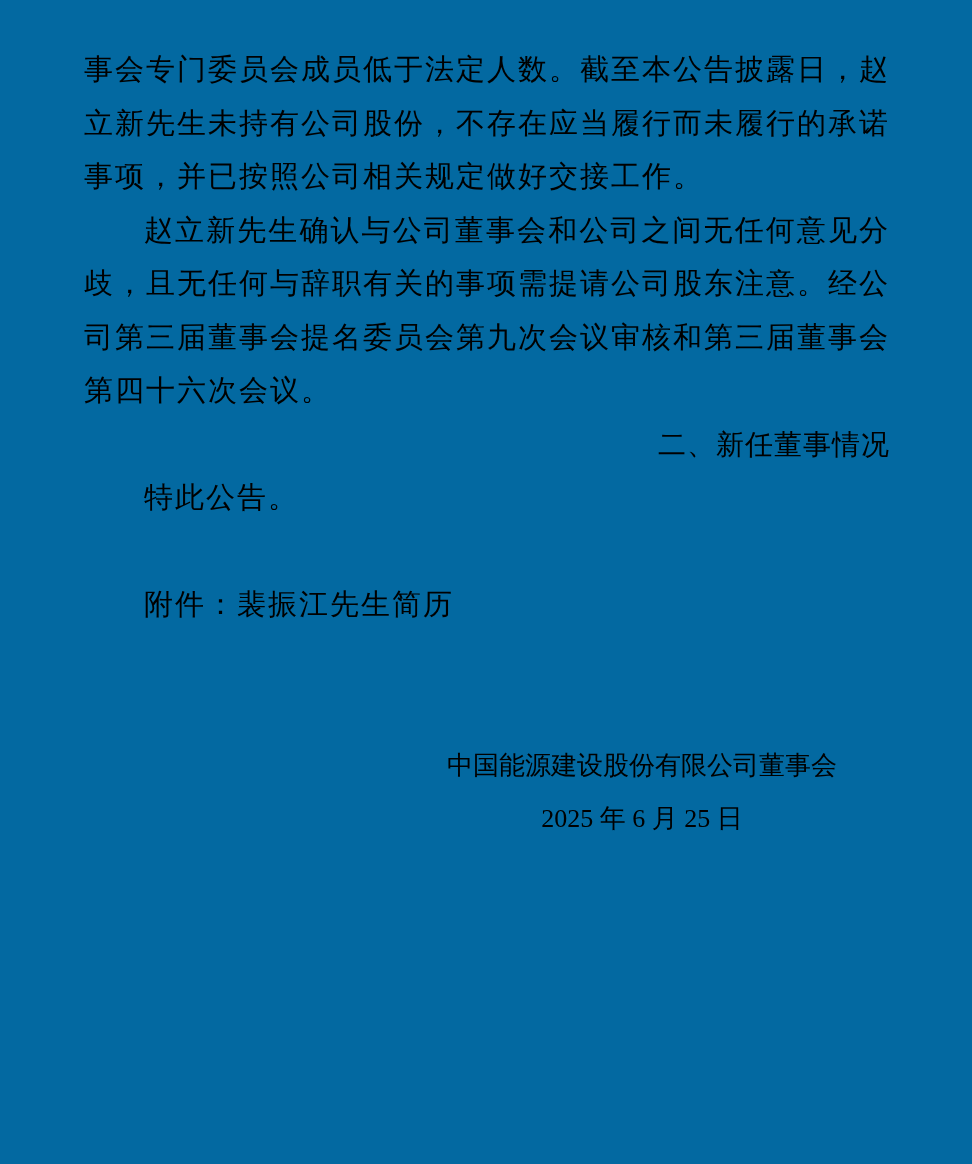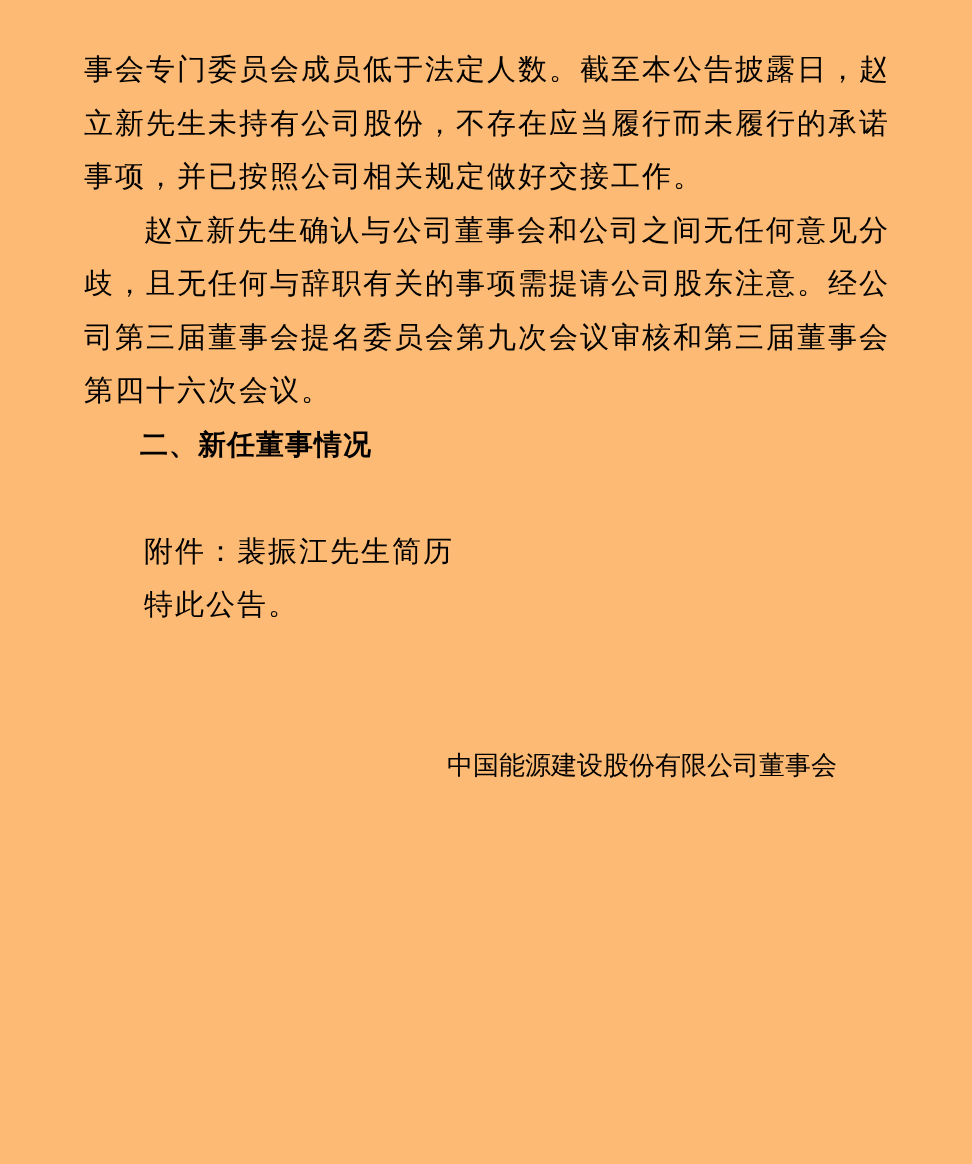--- a/index.html
+++ b/index.html
@@ -4,21 +4,21 @@
 <style>
   html, body {
     margin: 0;
     padding: 0;
     background: #ffffff;
   }
   .page {
     position: relative;
     width: 972px;
     height: 1164px;
-    background: #fdba74;
+    background: #0369a1;
     box-sizing: border-box;
     padding: 43px 82px 0 84px;
     color: #000000;
     font-family: "Liberation Serif", "DejaVu Serif", serif;
     font-size: 29px;
     overflow: hidden;
   }
   .body-text {
     margin: 0;
     line-height: 53.5px;
@@ -26,24 +26,24 @@
     text-align: justify;
   }
   .indent-2 {
     text-indent: 60px;
   }
   .section-heading {
     margin: 0;
     line-height: 53.5px;
     text-indent: 56px;
     font-family: "Liberation Sans", "DejaVu Sans", sans-serif;
-    font-weight: bold;
+    font-weight: normal;
     font-size: 28px;
     letter-spacing: 1px;
-    text-align: left;
+    text-align: right;
   }
   .attachment-line {
     margin-top: 53.5px;
     text-align: left;
   }
   .closing-line {
     text-align: left;
   }
   .sig-block {
     margin-top: 107px;
@@ -66,21 +66,22 @@
 
 <div class="page">
 
   <p class="body-text">事会专门委员会成员低于法定人数。截至本公告披露日，赵立新先生未持有公司股份，不存在应当履行而未履行的承诺事项，并已按照公司相关规定做好交接工作。</p>
 
   <p class="body-text indent-2">赵立新先生确认与公司董事会和公司之间无任何意见分歧，且无任何与辞职有关的事项需提请公司股东注意。经公司第三届董事会提名委员会第九次会议审核和第三届董事会第四十六次会议。</p>
 
   <h2 class="section-heading">二、新任董事情况</h2>
 
 
+  <p class="body-text indent-2 closing-line">特此公告。</p>
+
   <p class="body-text indent-2 attachment-line">附件：裴振江先生简历</p>
-
-  <p class="body-text indent-2 closing-line">特此公告。</p>
 
   <div class="sig-block">
     <div class="sig-line">中国能源建设股份有限公司董事会</div>
+    <div class="sig-line">2025 年 6 月 25 日</div>
   </div>
 
 </div>
 
 </body></html>

